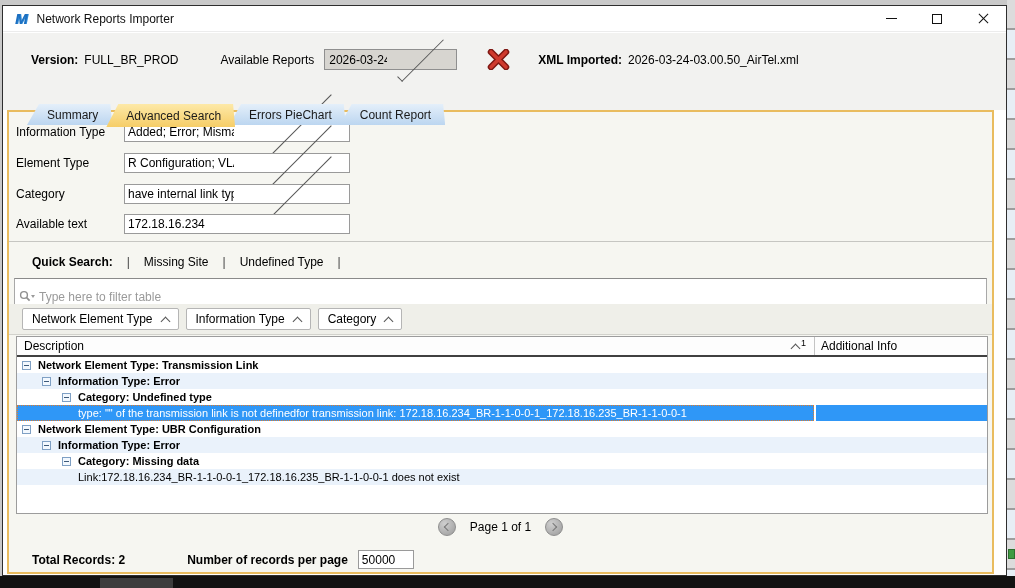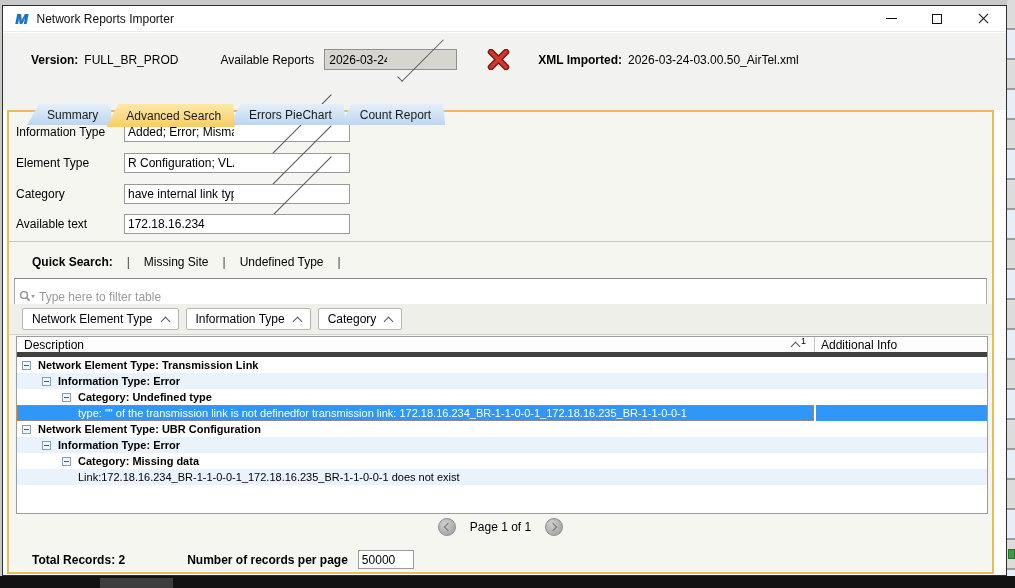--- a/index.html
+++ b/index.html
@@ -76,21 +76,21 @@
 
   .groupbar { position:absolute; left:0; top:192px; width:100%; height:31px; background:#efefe9;
     border-bottom:1px solid #d2d2cc; display:flex; align-items:center; padding-left:13px; gap:7px; }
   .gbtn { height:22px; background:#fff; border:1px solid #b5b5b5; border-radius:2px; display:flex;
     align-items:center; padding:0 9px; font-size:12px; gap:9px; }
   .caret-up { width:7px; height:7px; border-left:1px solid #555; border-bottom:1px solid #555;
     transform:rotate(135deg); margin-top:4px; }
 
   .table { position:absolute; left:7px; top:224px; width:972px; height:178px; background:#fff;
     border:1px solid #9c9c9c; }
-  .thead { position:relative; height:20px; border-bottom:5px solid #404040; display:flex; align-items:center;
+  .thead { position:relative; height:20px; border-bottom:2px solid #404040; display:flex; align-items:center;
     font-size:12px; background:#fdfdfd; }
   .th-desc { padding-left:7px; flex:none; width:797px; display:flex; align-items:center; }
   .th-desc .label { flex:1; }
   .sort-ind { display:flex; align-items:flex-start; margin-right:8px; gap:2px; }
   .sort-num { font-size:9px; margin-top:-3px; }
   .th-add { border-left:1px solid #c4c4c4; padding-left:6px; flex:1; height:100%; display:flex; align-items:center; }
 
   .trow { height:16px; display:flex; align-items:center; font-size:11px; white-space:nowrap; overflow:hidden; }
   .trow.alt { background:#eaf2fb; }
   .trow .expander { width:9px; height:9px; border:1px solid #7fa0c4; background:#f2f8fe; flex:none;

